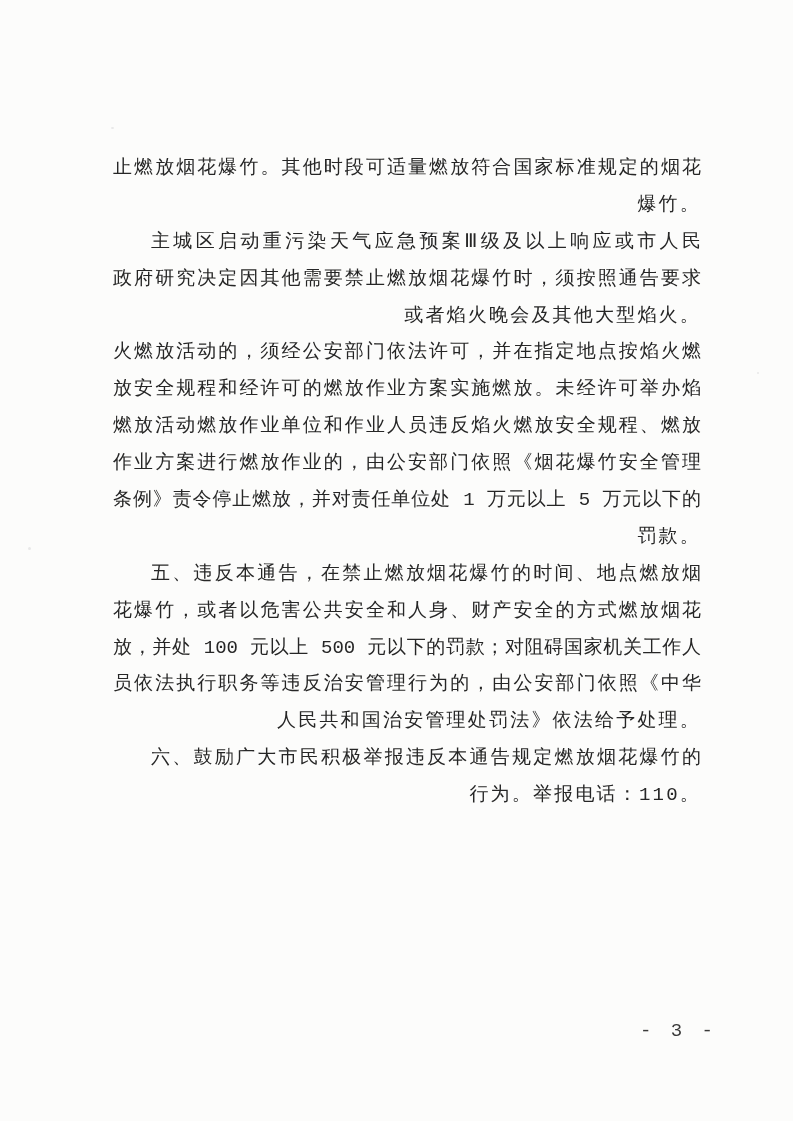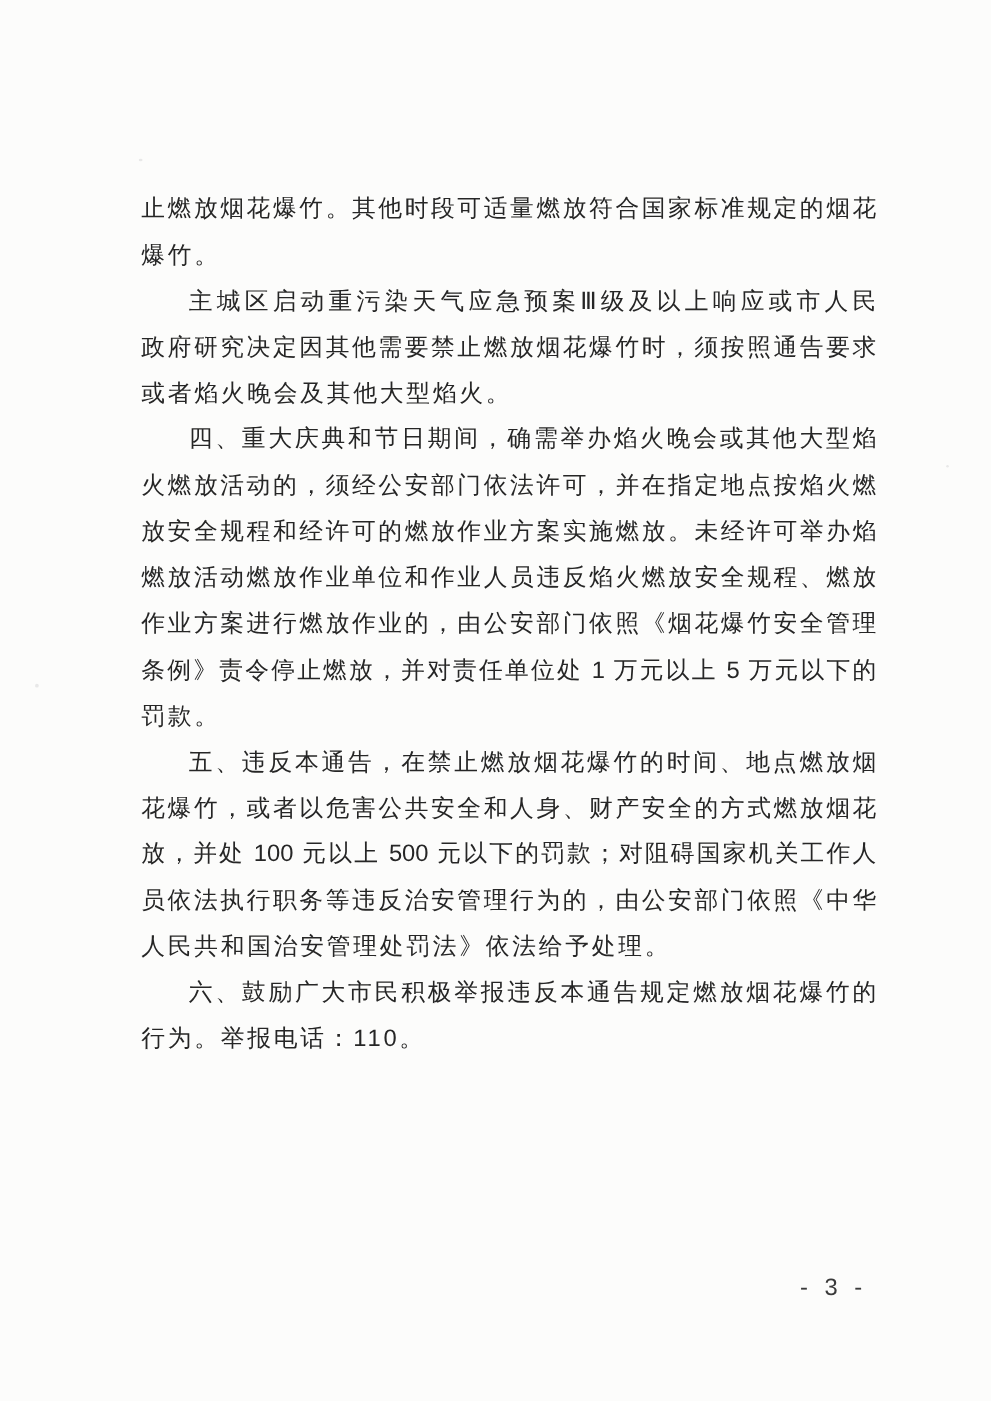--- a/index.html
+++ b/index.html
@@ -12,35 +12,35 @@
     margin: 0;
     padding: 0;
     background: var(--paper);
   }
   .page {
     position: relative;
     width: 761px;
     height: 1121px;
     background: var(--paper);
     overflow: hidden;
-    font-family: Liberation Sans, sans-serif;
+    font-family: Liberation Mono, monospace;
     color: var(--ink);
   }
   .doc {
     position: absolute;
     left: 113px;
     top: 150px;
     width: 588px;
     font-size: 19px;
     line-height: 36.9px;
   }
   .line {
     height: 36.9px;
     letter-spacing: 2.2px;
-    text-align: left;
+    text-align: right;
     white-space: pre-wrap;
   }
   .line.just {
     letter-spacing: 0;
     text-align: justify;
     text-align-last: justify;
   }
   .line.ind {
     text-indent: 38px;
   }
@@ -70,21 +70,20 @@
   <div class="speck s1"></div>
   <div class="speck s2"></div>
   <div class="speck s3"></div>
 
   <div class="doc">
       <div class="line just">止燃放烟花爆竹。其他时段可适量燃放符合国家标准规定的烟花</div>
       <div class="line">爆竹。</div>
       <div class="line ind just">主城区启动重污染天气应急预案Ⅲ级及以上响应或市人民</div>
       <div class="line just">政府研究决定因其他需要禁止燃放烟花爆竹时，须按照通告要求</div>
       <div class="line">或者焰火晚会及其他大型焰火。</div>
-      <div class="line ind just">四、重大庆典和节日期间，确需举办焰火晚会或其他大型焰</div>
       <div class="line just">火燃放活动的，须经公安部门依法许可，并在指定地点按焰火燃</div>
       <div class="line just">放安全规程和经许可的燃放作业方案实施燃放。未经许可举办焰</div>
       <div class="line just">燃放活动燃放作业单位和作业人员违反焰火燃放安全规程、燃放</div>
       <div class="line just">作业方案进行燃放作业的，由公安部门依照《烟花爆竹安全管理</div>
       <div class="line just">条例》责令停止燃放，并对责任单位处 1 万元以上 5 万元以下的</div>
       <div class="line">罚款。</div>
       <div class="line ind just">五、违反本通告，在禁止燃放烟花爆竹的时间、地点燃放烟</div>
       <div class="line just">花爆竹，或者以危害公共安全和人身、财产安全的方式燃放烟花</div>
       <div class="line just">放，并处 100 元以上 500 元以下的罚款；对阻碍国家机关工作人</div>
       <div class="line just">员依法执行职务等违反治安管理行为的，由公安部门依照《中华</div>

